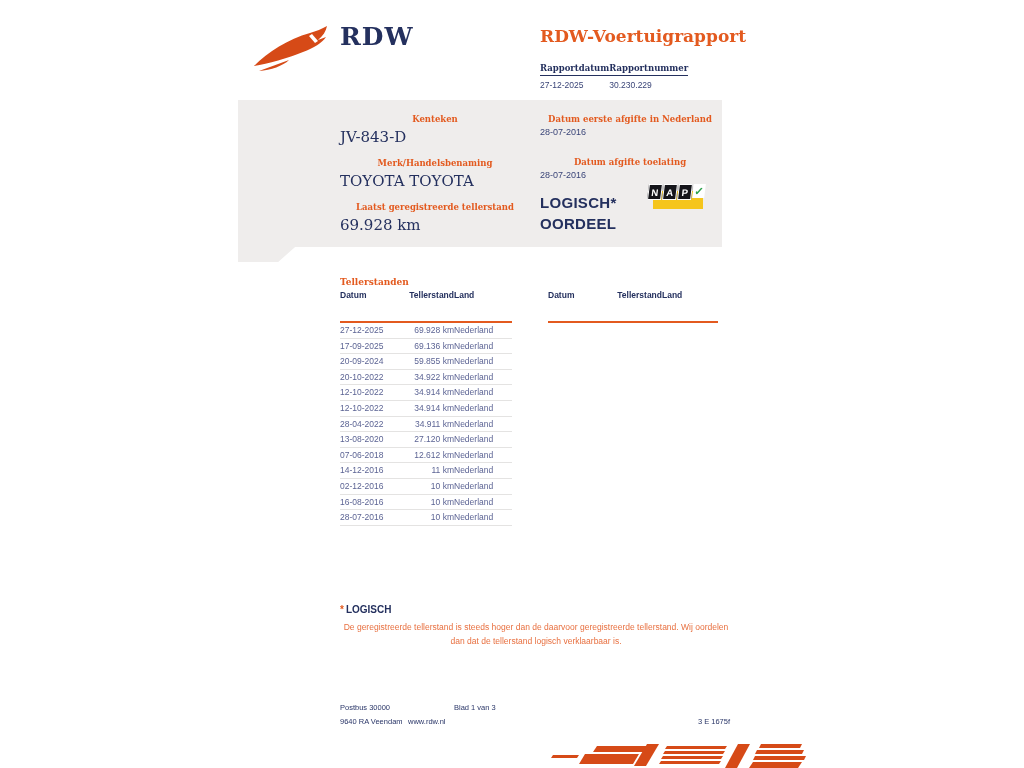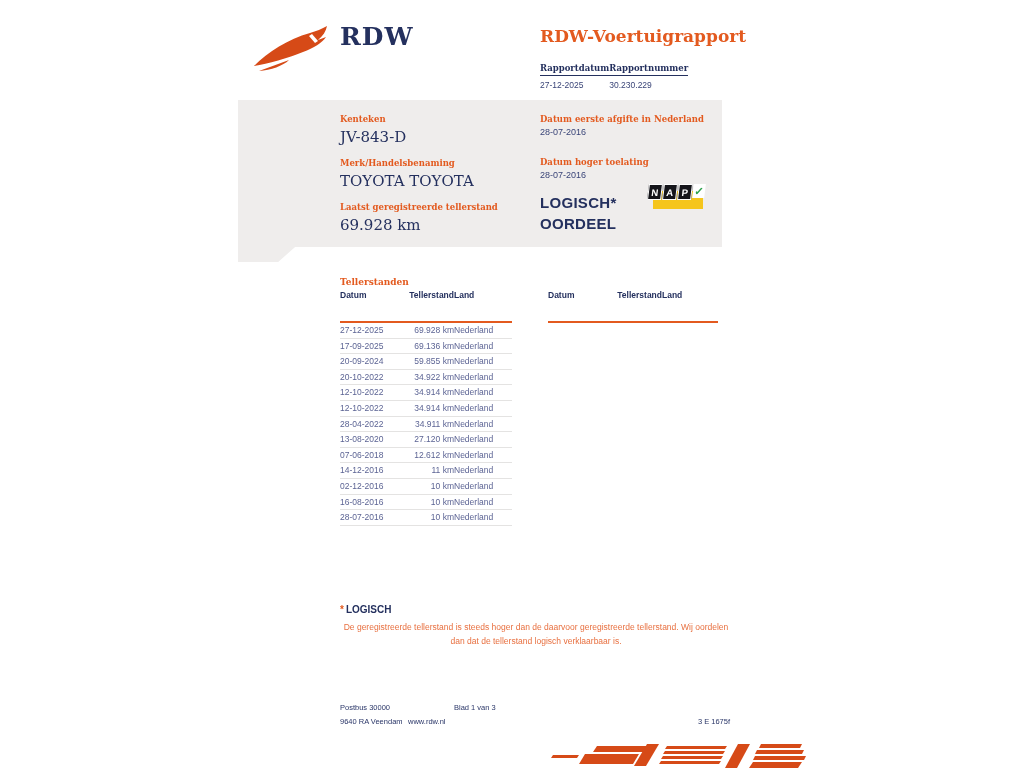--- a/index.html
+++ b/index.html
@@ -31,21 +31,21 @@
   }
   .meta-value{font-size:8.5px;color:#3A4578;margin-top:4px;}
   
   .panel{
     position:absolute;left:238px;top:100px;width:484px;height:162px;
     background:#EFEDEC;
     clip-path:polygon(0 0,100% 0,100% 90.7%,11.8% 90.7%,8.3% 100%,0 100%);
   }
   .field-label{
     font-family:"DejaVu Serif",serif;
-    font-weight:bold;font-size:8.5px;color:#E35A1F;margin:0 0 3px 0;
+    font-weight:bold;font-size:8.5px;color:#E35A1F;margin:0 0 3px 0;text-align:center;
   }
   .field-value-lg{
     font-family:"DejaVu Serif",serif;
     font-size:15px;color:#24305E;margin:0 0 10px 0;line-height:21px;
   }
   .field-value-sm{font-size:9px;color:#3A4578;margin:0 0 10px 0;}
   .panel-left{position:absolute;left:102px;top:14px;width:190px;}
   .panel-right{position:absolute;left:302px;top:14px;width:180px;}
   .spacer10{height:10px;}
   .oordeel{
@@ -141,21 +141,21 @@
       <p class="field-label">Merk/Handelsbenaming</p>
       <p class="field-value-lg" style="margin-bottom:0">TOYOTA TOYOTA</p>
       <div class="spacer10"></div>
       <p class="field-label">Laatst geregistreerde tellerstand</p>
       <p class="field-value-lg">69.928 km</p>
     </div>
     <div class="panel-right">
       <p class="field-label">Datum eerste afgifte in Nederland</p>
       <p class="field-value-sm">28-07-2016</p>
       <div class="spacer10"></div>
-      <p class="field-label">Datum hoger toelating</p>
+      <p class="field-label">Datum afgifte toelating</p>
       <p class="field-value-sm">28-07-2016</p>
       <div class="oordeel">
         <div>LOGISCH*</div>
         <div>OORDEEL</div>
       </div>
     </div>
     <div class="nap">
       <div class="nap-yellow"></div>
       <div class="nap-row">
         <span class="nap-letter">N</span>

